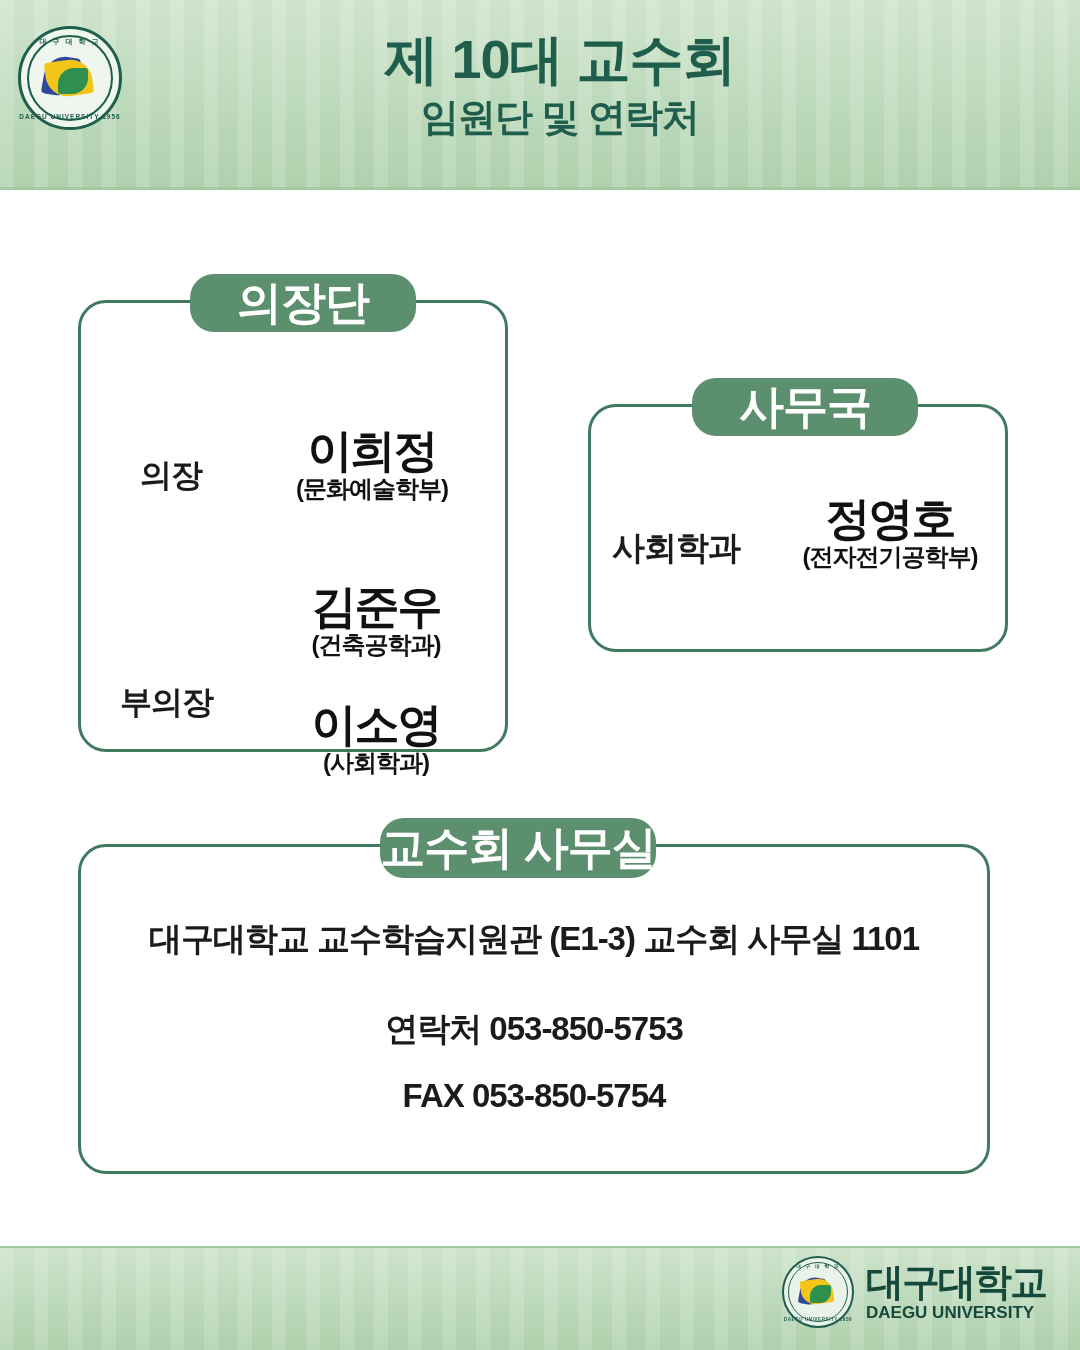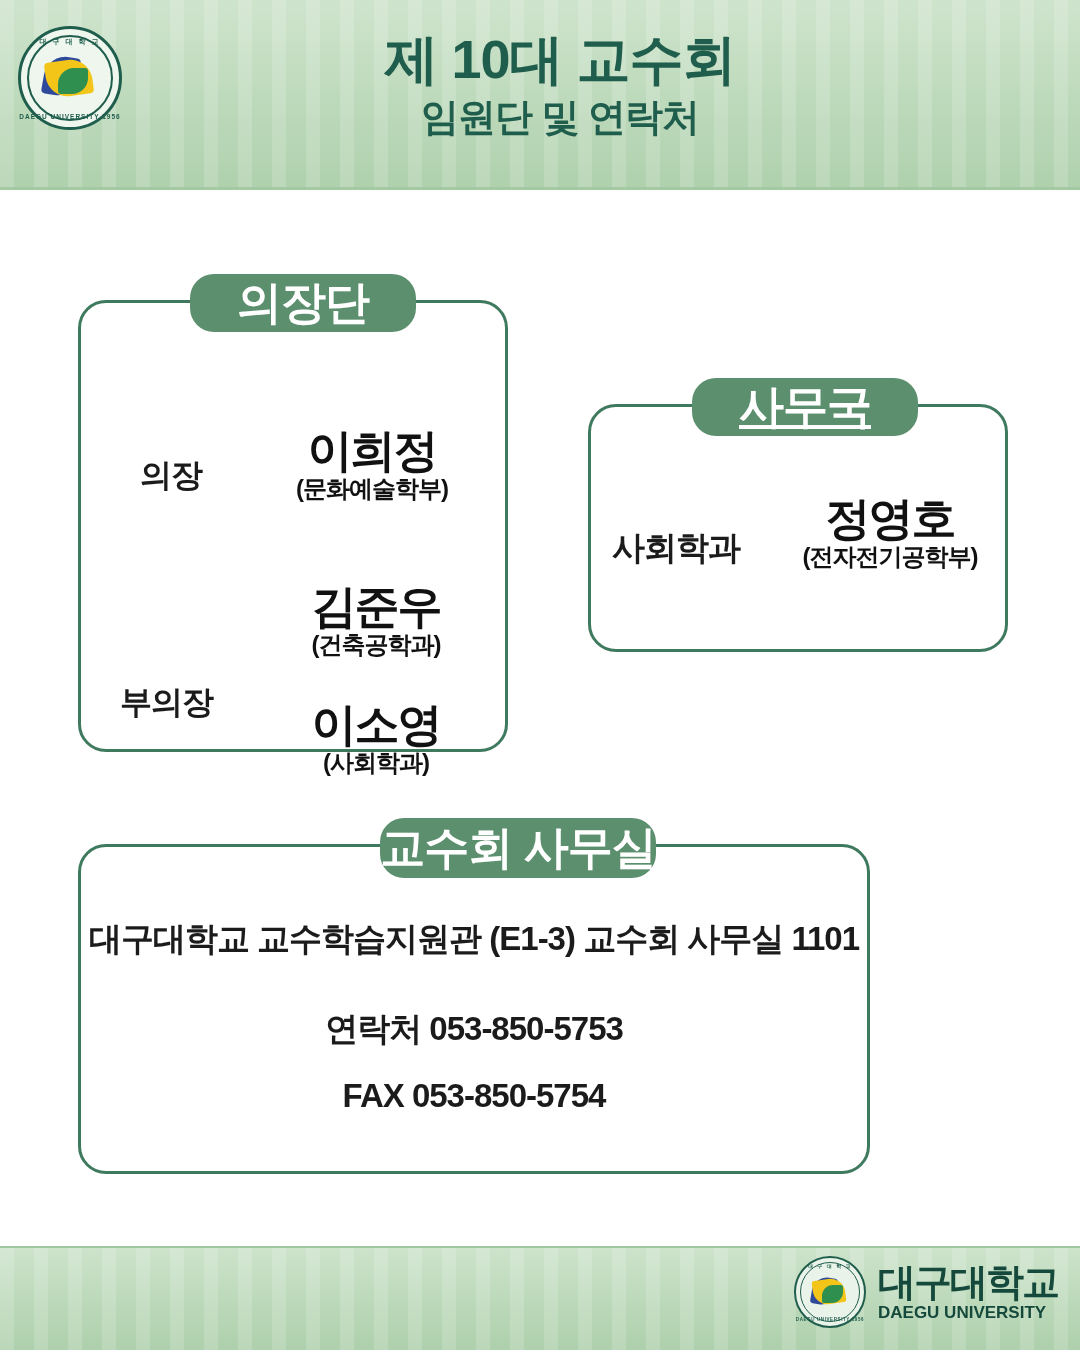--- a/index.html
+++ b/index.html
@@ -186,27 +186,27 @@
 
   #chair-role { left: 140px; top: 258px; }
   #chair-person { left: 262px; top: 232px; width: 220px; }
 
   #vice-role { left: 120px; top: 485px; }
   #vice-person-1 { left: 266px; top: 388px; width: 220px; }
   #vice-person-2 { left: 266px; top: 506px; width: 220px; }
 
   
   #card-office { left: 588px; top: 208px; width: 420px; height: 248px; }
-  #label-office { left: 692px; top: 182px; width: 226px; height: 58px; text-decoration: underline; }
+  #label-office { left: 692px; top: 182px; width: 226px; height: 58px; }
 
   #office-role { left: 612px; top: 330px; font-size: 33px; }
   #office-person { left: 780px; top: 300px; width: 220px; }
 
   
-  #card-room { left: 78px; top: 648px; width: 792px; height: 330px; }
+  #card-room { left: 78px; top: 648px; width: 912px; height: 330px; }
   #label-room { left: 380px; top: 622px; width: 276px; height: 60px; }
 
   .room-line {
     position: absolute;
     left: 0; right: 0;
     text-align: center;
     font-size: 33px;
     font-weight: bold;
     color: #1b1b1b;
     letter-spacing: -1px;
@@ -241,21 +241,21 @@
     background: #ffffff;
   }
   .footer-rule2 {
     position: absolute;
     left: 0; right: 0; top: 4px;
     height: 2px;
     background: #9fc79d;
   }
   .footer-logo {
     position: absolute;
-    right: 22px;
+    right: 34px;
     top: 14px;
     display: flex;
     align-items: center;
     gap: 12px;
   }
   .footer-emblem {
     position: relative;
     width: 72px; height: 72px;
   }
   .footer-emblem .ring {

